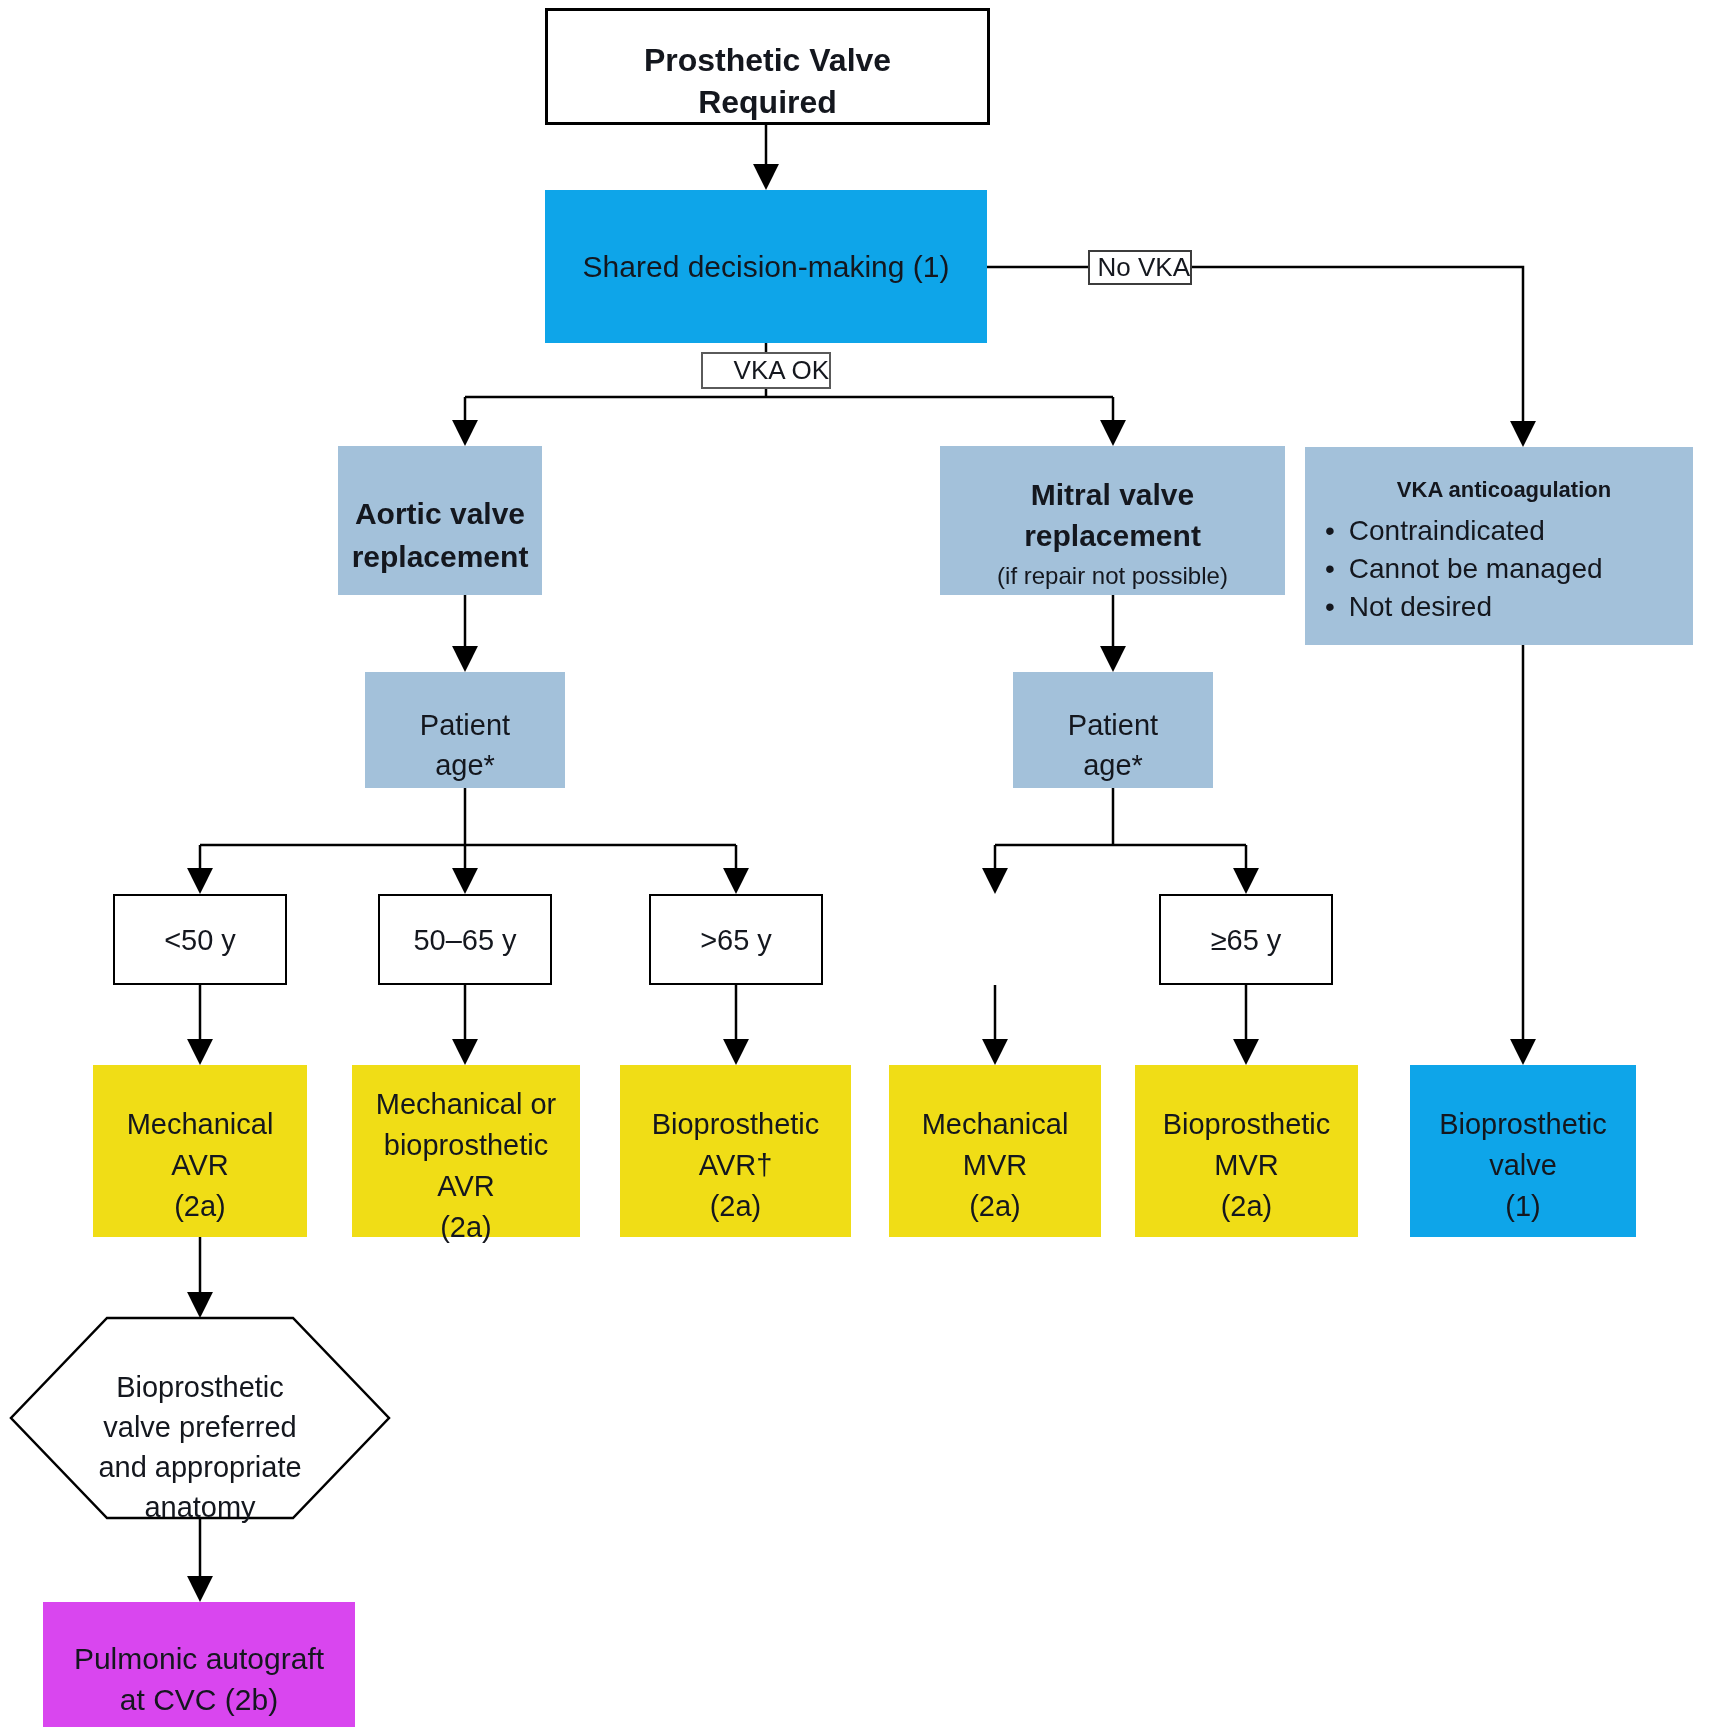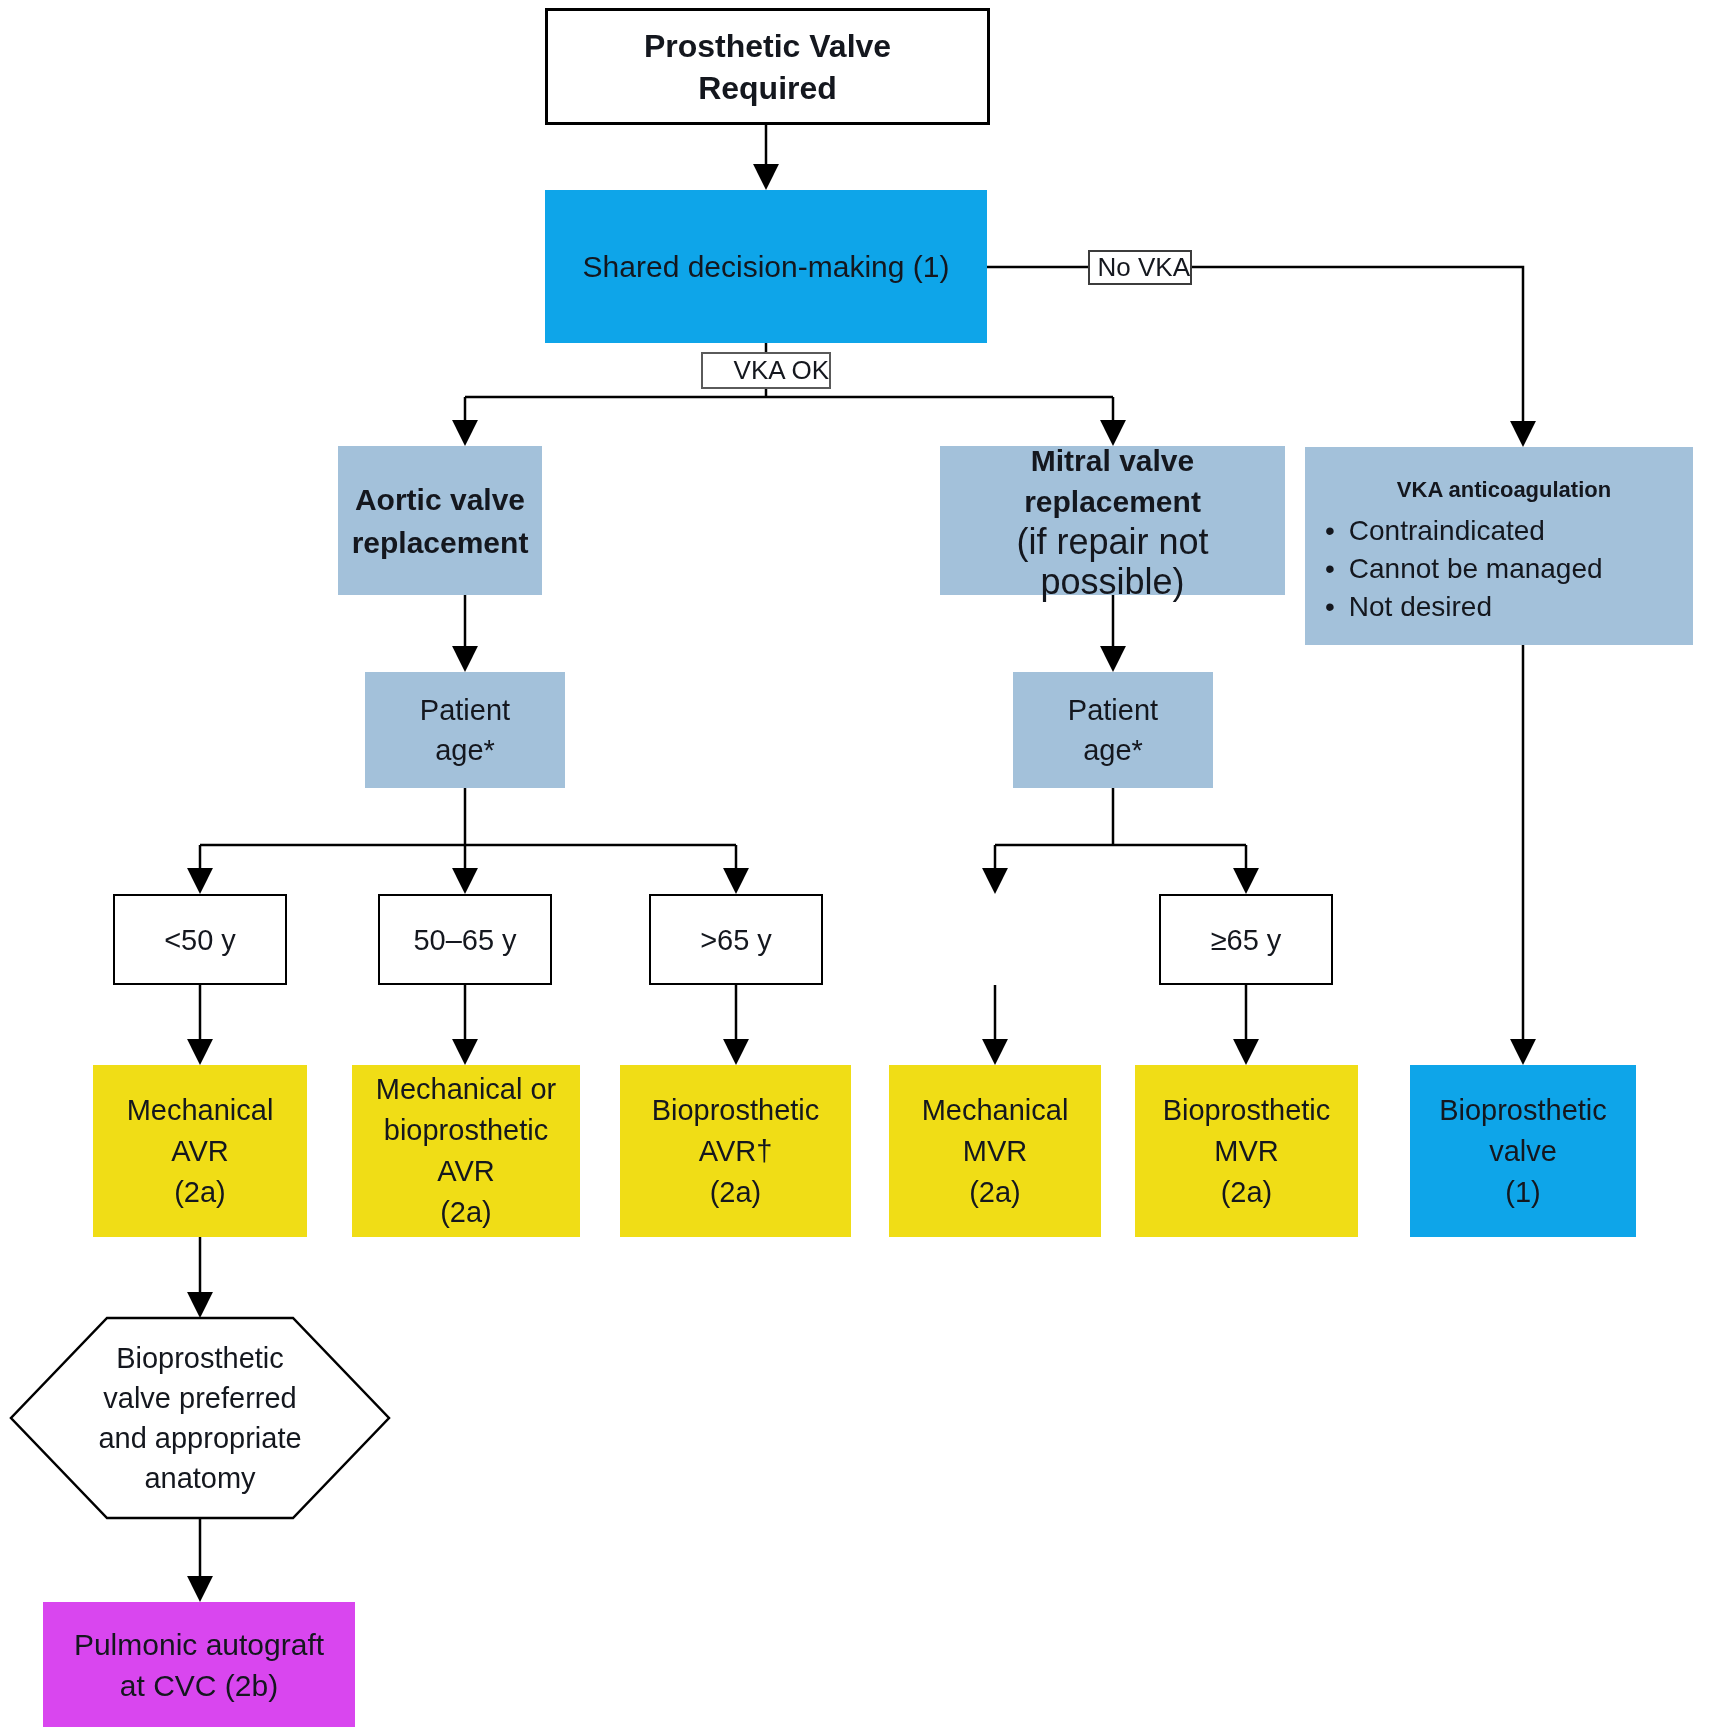--- a/index.html
+++ b/index.html
@@ -14,35 +14,35 @@
   #connectors { position:absolute; left:0; top:0; width:1711px; height:1736px; }
   .node {
     position: absolute;
     display: flex;
     flex-direction: column;
     align-items: center;
     justify-content: center;
     text-align: center;
     box-sizing: border-box;
   }
-  .pre { white-space: pre-line; }
+  .pre { white-space: pre-line; margin-top: 29px; }
   .box-white  { background:#ffffff; border:3px solid #000; }
   .box-green  { background:#0ea5e9; }
   .box-blue   { background:#a3c1da; }
   .box-yellow { background:#f0dd16; }
   .box-orange { background:#d946ef; }
   .edge-label {
     position:absolute; display:flex; align-items:center; justify-content:flex-end;
     background:#ffffff; border:2px solid #3c3c3c; box-sizing:border-box;
     font-size:26px;
   }
   .root-title { font-weight:bold; font-size:32px; line-height:42px; }
   .sdm-text   { font-size:30px; }
   .hdr-title  { font-weight:bold; font-size:30px; line-height:43px; }
-  .hdr-sub    { font-size:36px; line-height:40px; }
+  .hdr-sub    { font-size:24px; line-height:40px; }
   .age-text   { font-size:29px; line-height:40px; }
   .leaf-text  { font-size:29px; line-height:41px; }
   .vka-box { align-items:flex-start; padding:14px 10px 10px 20px; }
   .vka-title { font-weight:bold; font-size:22px; line-height:40px; width:100%; text-align:center; }
   .vka-bullets { display:flex; flex-direction:column; align-items:flex-start; margin-top:2px; }
   .vka-bullet { display:flex; align-items:baseline; font-size:28px; line-height:38px; text-align:right; }
   .vka-bullet::before { content:"•"; margin-right:14px; font-size:28px; }
   .hex-text { position:absolute; display:flex; align-items:center; justify-content:center; text-align:center; font-size:29px; line-height:40px; }
 </style>
 </head>

